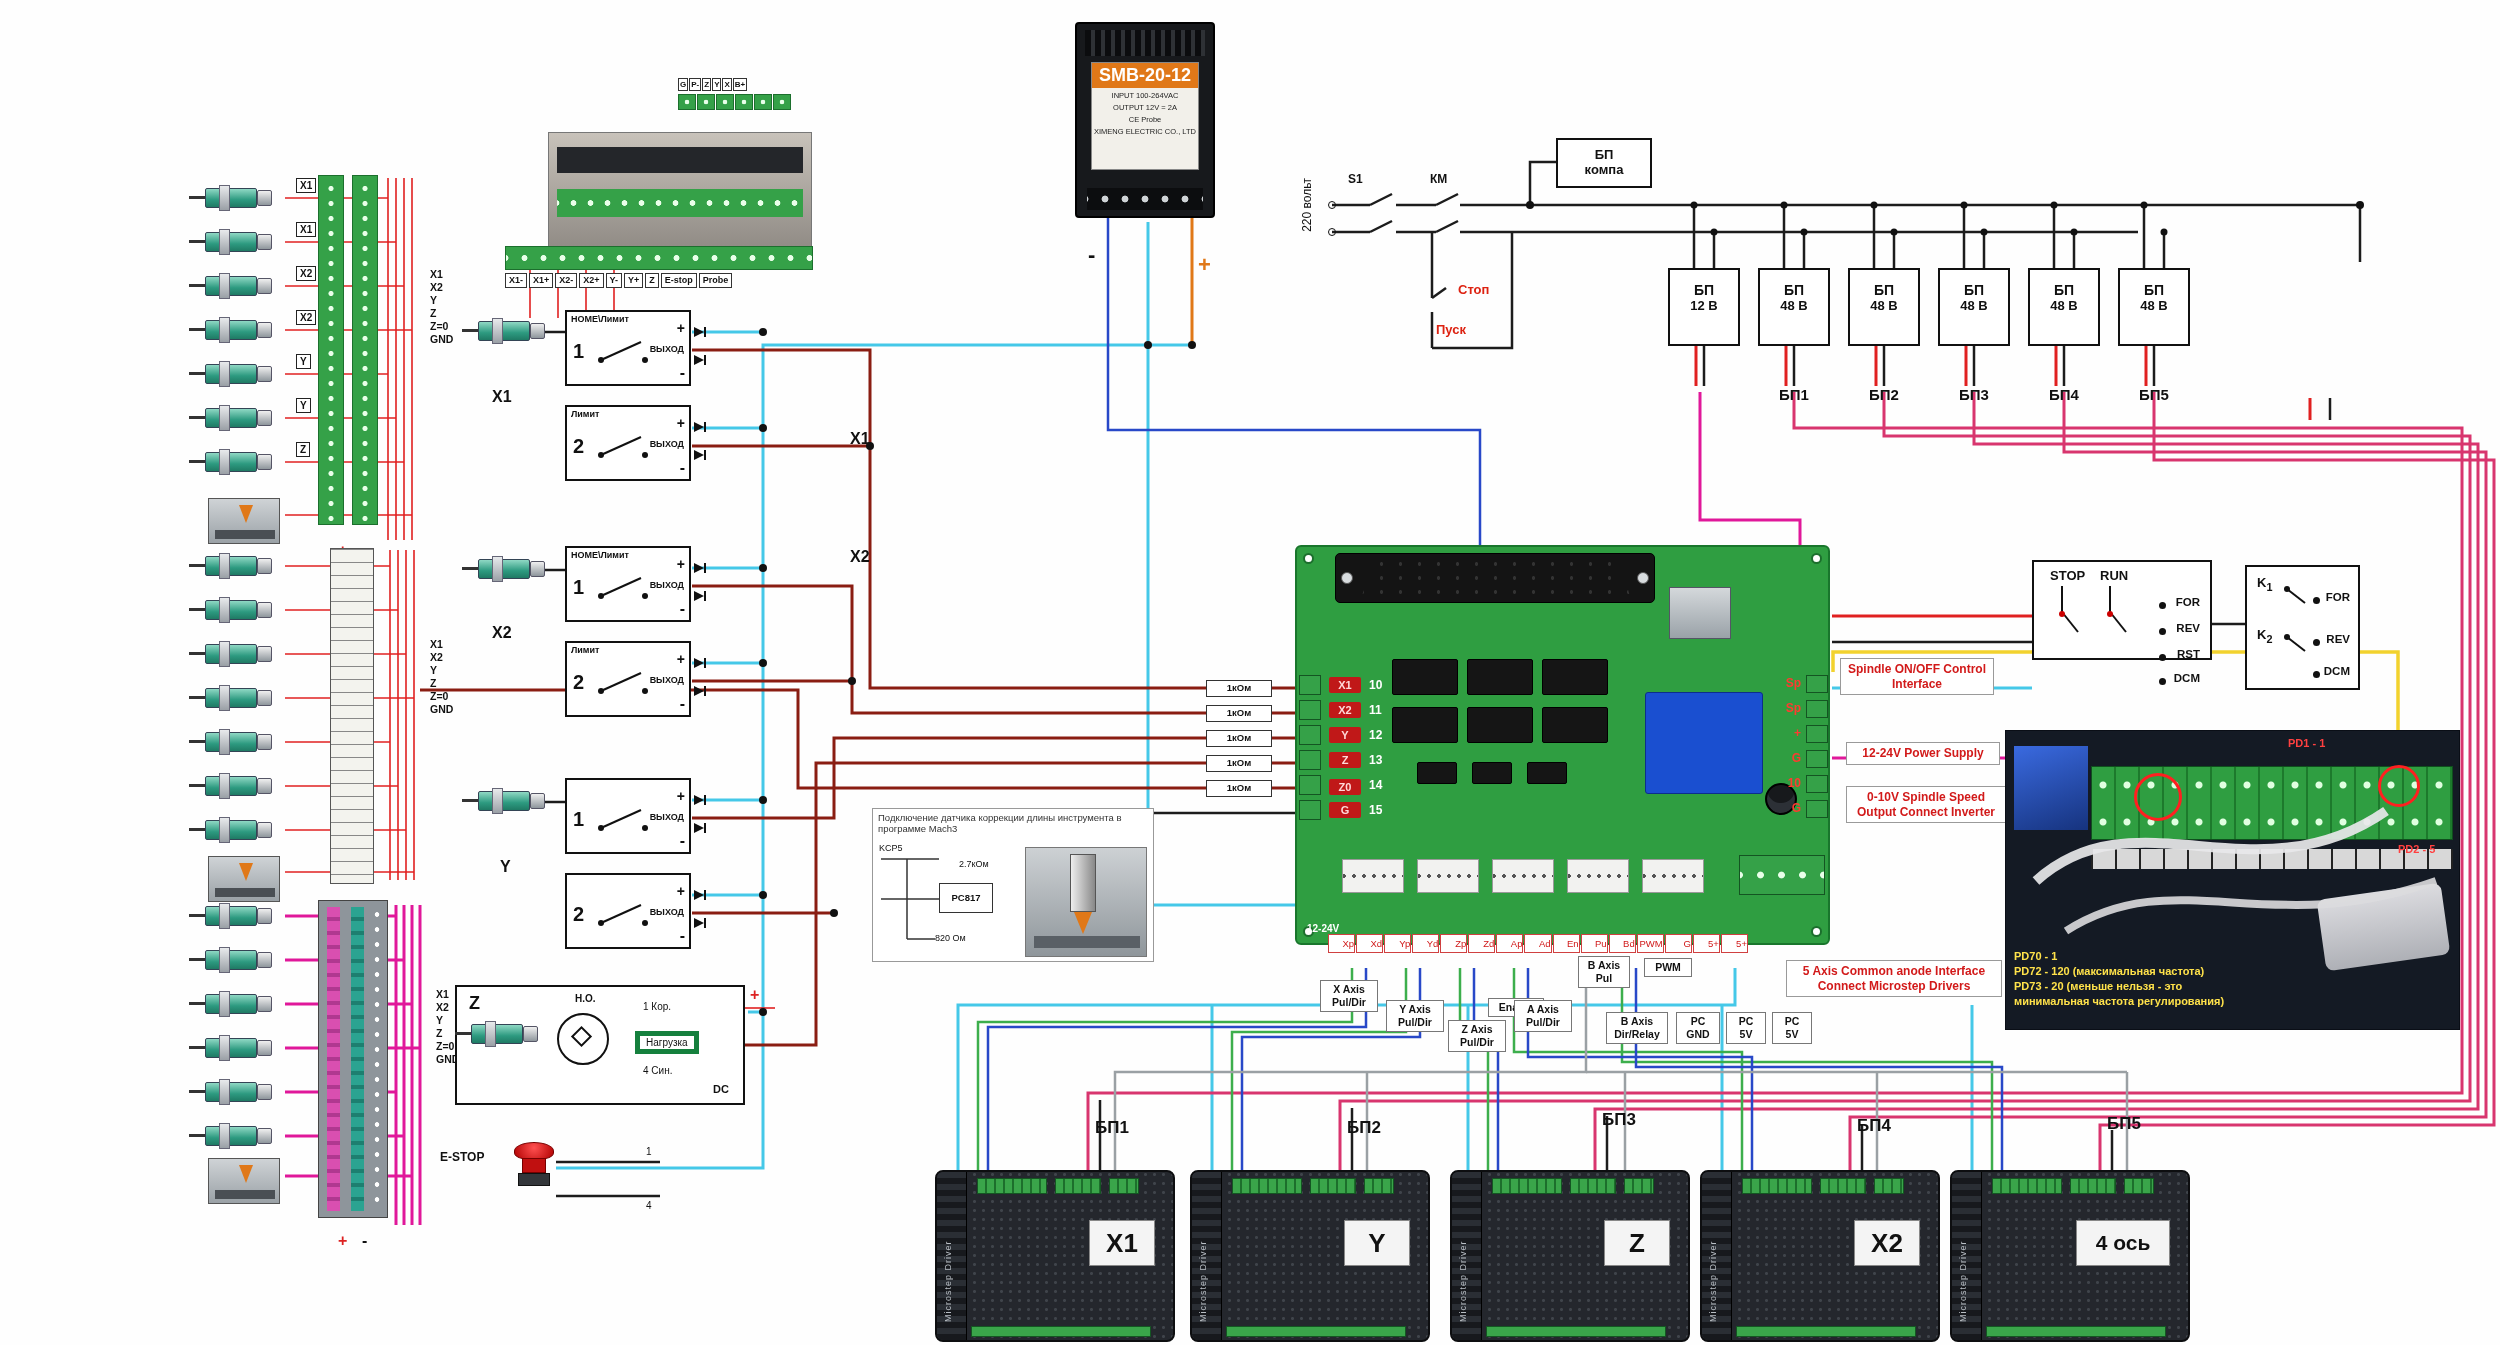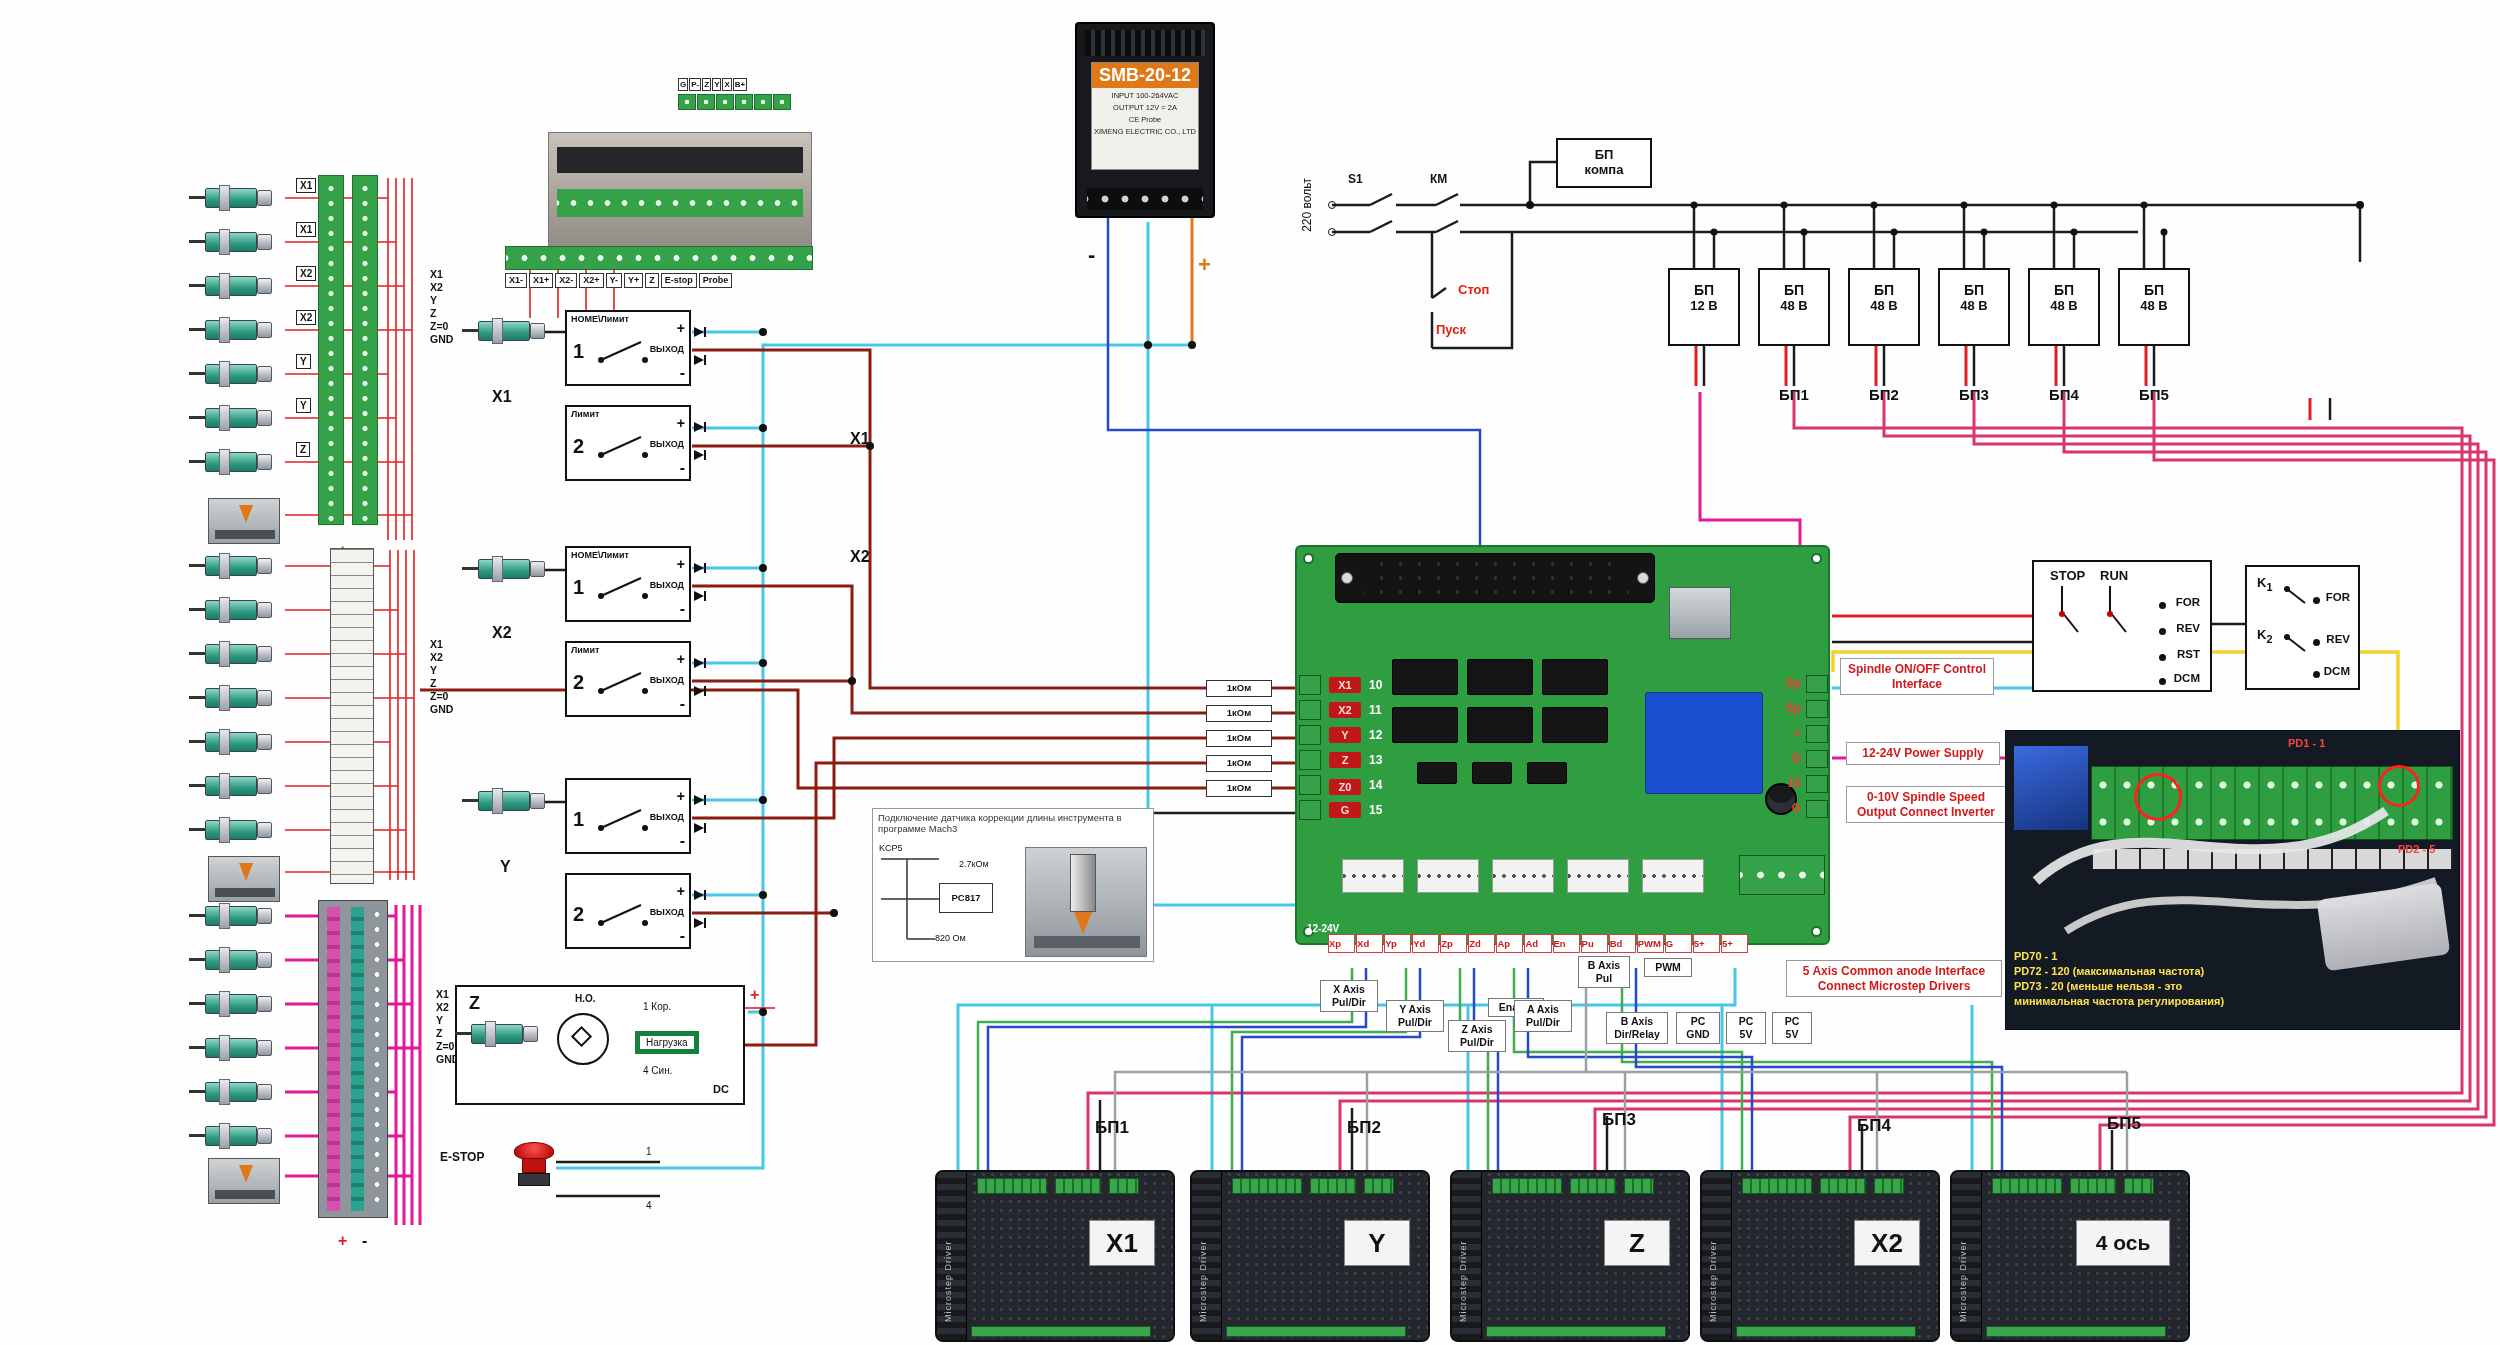--- a/index.html
+++ b/index.html
@@ -69,23 +69,23 @@
 .chip{position:absolute;background:#151515;border:1px solid #000;border-radius:2px}
 .capc{position:absolute;left:468px;top:236px;width:32px;height:32px;background:#17191c;border-radius:50%;border:2px solid #000;box-shadow:inset 0 -10px 0 #2c3036}
 .inblock{position:absolute;left:2px;width:22px;height:20px;background:#35a148;border:1px solid #145522}
 .inpin{position:absolute;left:32px;width:32px;color:#ffd9d9;background:#c01818;font-size:11px;font-weight:bold;text-align:center;line-height:16px;border-radius:2px}
 .innum{position:absolute;left:72px;color:#fff;font-size:12px;font-weight:bold}
 .rblock{position:absolute;left:509px;width:22px;height:18px;background:#35a148;border:1px solid #145522}
 .rpin{position:absolute;left:464px;width:40px;color:#ff3b30;font-size:12px;font-weight:bold;text-align:right}
 .jst{position:absolute;top:312px;width:62px;height:34px;background:#f2f2f0;border:1px solid #999;background-image:radial-gradient(circle,#555 1.6px,transparent 2px);background-size:10px 100%;background-position:6px 60%}
 .pwr{position:absolute;left:442px;top:308px;width:86px;height:40px;background:#35a148;border:1px solid #145522;background-image:radial-gradient(circle,#e9ffe9 3px,transparent 3.8px);background-size:21px 100%;background-position:10px 50%}
 .pinrow{position:absolute;left:1328px;top:934px;width:420px;display:flex;gap:1px}
-.pinrow span{flex:1;border:1px solid #d04040;color:#d01818;background:#fff;font-size:9.5px;font-weight:bold;text-align:left;line-height:17px}
-
-.srbox{position:absolute;left:2032px;top:560px;width:180px;height:132px;background:#fff;border:2px solid #111}
+.pinrow span{flex:1;border:1px solid #d04040;color:#d01818;background:#fff;font-size:9.5px;font-weight:normal;text-align:right;line-height:17px}
+
+.srbox{position:absolute;left:2032px;top:560px;width:180px;height:100px;background:#fff;border:2px solid #111}
 .srbox .pin{position:absolute;right:10px;font-size:11.5px;font-weight:bold}
 .srbox .dot,.kbox .dot{position:absolute;width:7px;height:7px;background:#111;border-radius:50%}
 .kbox{position:absolute;left:2245px;top:565px;width:115px;height:125px;background:#fff;border:2px solid #111}
 .kbox .pin{position:absolute;right:8px;font-size:11.5px;font-weight:bold}
 
 .inv{position:absolute;left:2005px;top:730px;width:455px;height:300px;background:#141a24;border:1px solid #0a0e16;overflow:hidden}
 .inv .blue{position:absolute;left:8px;top:15px;width:74px;height:84px;background:linear-gradient(160deg,#3a6ae0,#16337e)}
 .inv .green{position:absolute;left:85px;top:35px;width:362px;height:74px;border:1px solid #0f4f1d;background:radial-gradient(circle at 11px 18px,#e0ffe0 3px,transparent 4px),radial-gradient(circle at 11px 55px,#e0ffe0 3px,transparent 4px),repeating-linear-gradient(90deg,#2f9e41 0 22px,#1d7a2c 22px 24px);background-size:24px 74px,24px 74px,auto}
 .inv .ruler{position:absolute;left:85px;top:118px;width:362px;height:20px;background:#d8d8d8;background-image:repeating-linear-gradient(90deg,#222 0 2px,transparent 2px 24px)}
 .inv .plug{position:absolute;left:315px;top:160px;width:125px;height:72px;background:linear-gradient(180deg,#dcdce0,#aeb0b6);border-radius:8px;transform:rotate(-8deg)}

